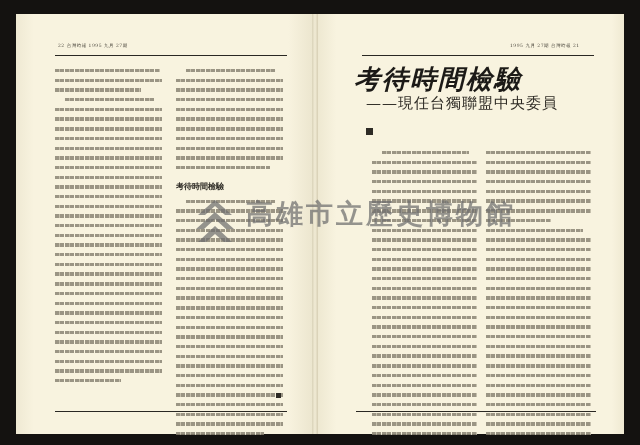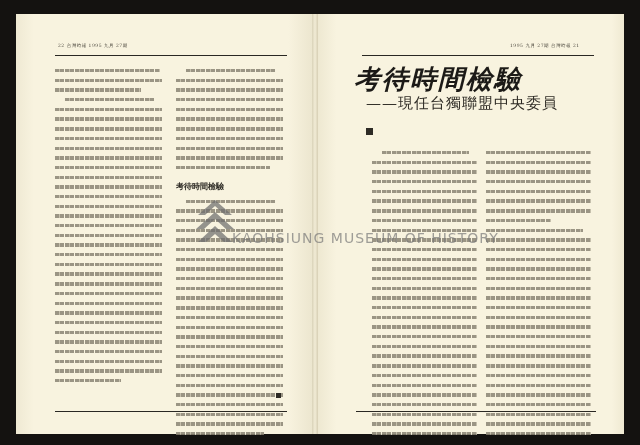--- a/index.html
+++ b/index.html
@@ -452,14 +452,14 @@
   </div>
 
 <div class="rule" style="left:356px;top:411px;width:240px;"></div>
 
 <div class="watermark">
   <svg class="wm-logo" viewBox="0 0 46 46">
     <polygon points="23,2 40,17 33,17 23,8 13,17 6,17" fill="rgba(110,110,110,.72)"></polygon>
     <polygon points="23,14 42,31 34,31 23,21 12,31 4,31" fill="rgba(110,110,110,.72)"></polygon>
     <polygon points="23,28 40,44 32,44 23,36 14,44 6,44" fill="rgba(110,110,110,.72)"></polygon>
   </svg>
-  <div class="wm-en">KAOHSIUNG MUSEUM OF HISTORY</div>
+  <div class="wm-cn">高雄市立歷史博物館</div>
 </div>
 
 </body></html>

